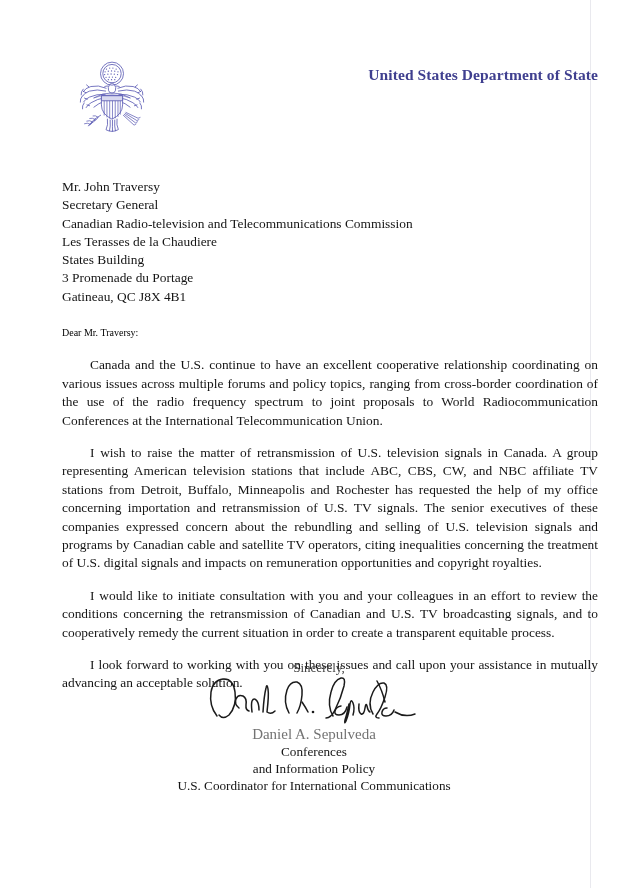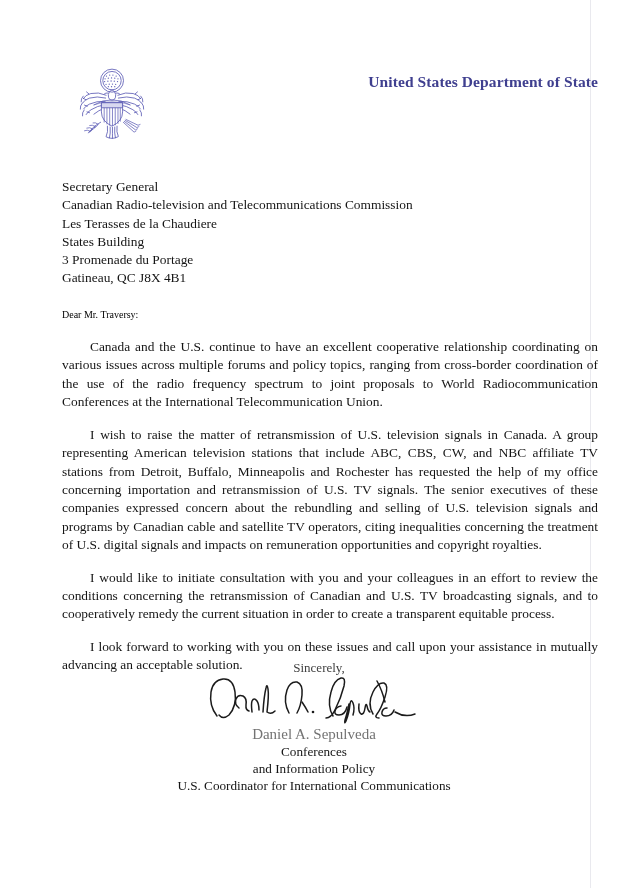--- a/index.html
+++ b/index.html
@@ -26,21 +26,21 @@
     left: 590px;
     width: 1px;
     height: 888px;
     background: #e9e9ee;
     pointer-events: none;
   }
 
   
   .letterhead {
     position: absolute;
-    top: 61px;
+    top: 54px;
     left: 0;
     width: 628px;
     height: 100px;
   }
   .seal {
     position: absolute;
     left: 66px;
     top: 4px;
     width: 92px;
     height: 92px;
@@ -239,20 +239,21 @@
   </div>
 
   <div class="letterhead-text">
     <div class="dept-name">United States Department of State</div>
   </div>
 </div>
 
 <div class="letter-body">
 
   <div class="address-block">
+    <div class="address-line">Mr. John Traversy</div>
     <div class="address-line">Secretary General</div>
     <div class="address-line">Canadian Radio-television and Telecommunications Commission</div>
     <div class="address-line">Les Terasses de la Chaudiere</div>
     <div class="address-line">States Building</div>
     <div class="address-line">3 Promenade du Portage</div>
     <div class="address-line">Gatineau, QC J8X 4B1</div>
   </div>
 
   <div class="salutation">Dear Mr. Traversy:</div>
 

